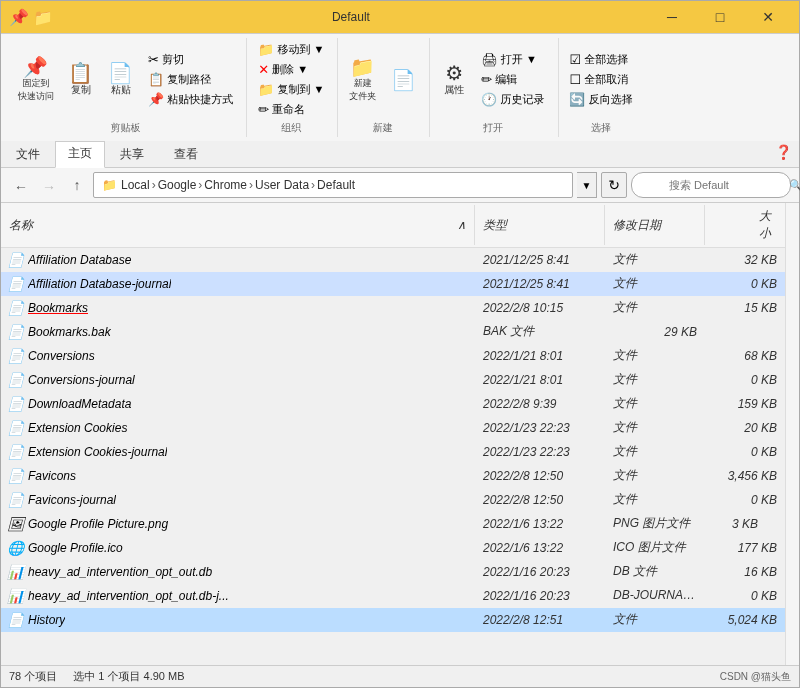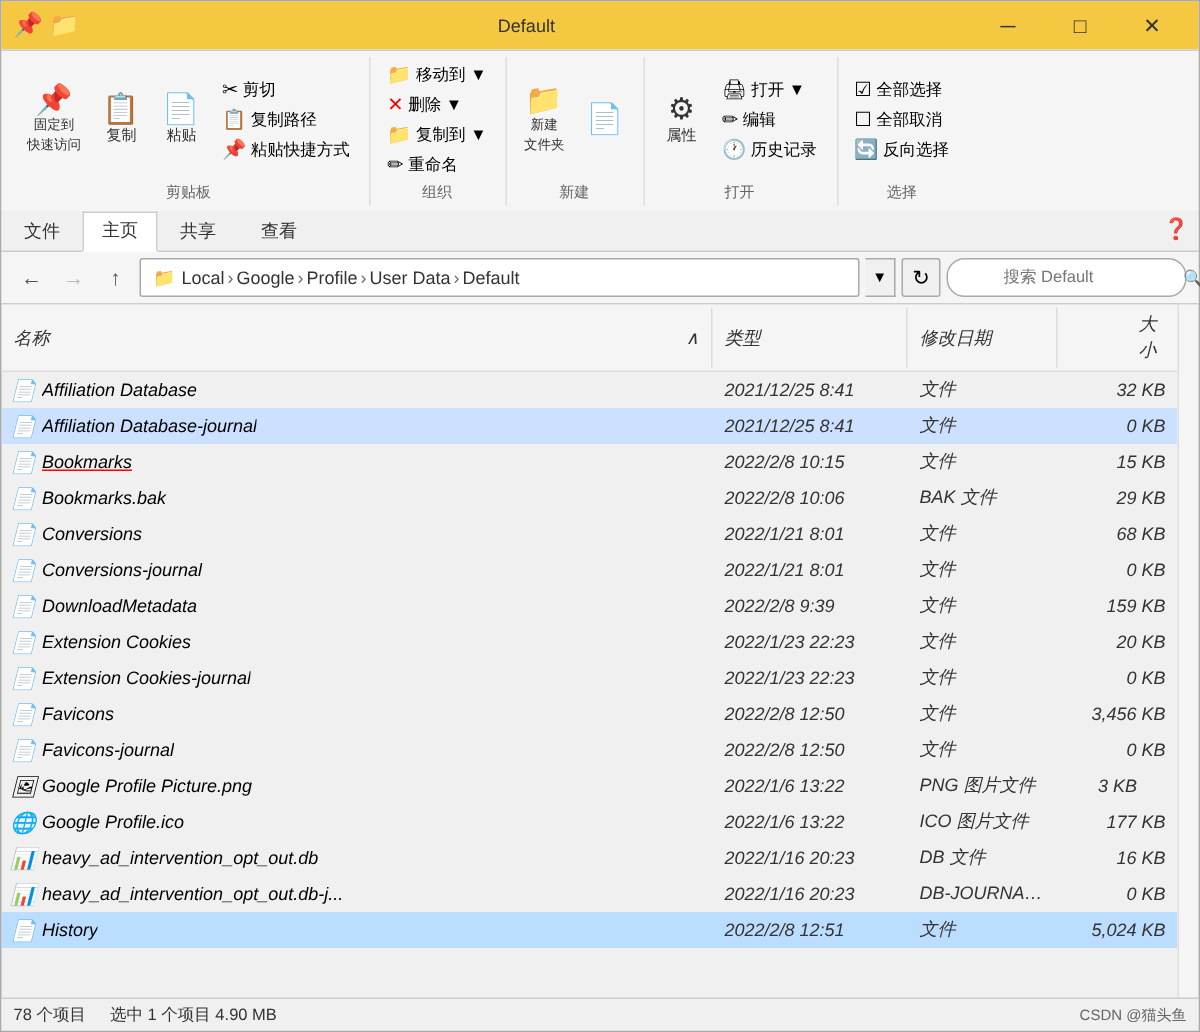--- a/index.html
+++ b/index.html
@@ -274,21 +274,21 @@
   <div class="address-bar">
     <button class="nav-btn">←</button>
     <button class="nav-btn disabled">→</button>
     <button class="nav-btn">↑</button>
     <div class="address-path">
       <span style="margin-right:4px;">📁</span>
       <span class="path-segment">Local</span>
       <span class="path-sep">›</span>
       <span class="path-segment">Google</span>
       <span class="path-sep">›</span>
-      <span class="path-segment">Profile</span>
+      <span class="path-segment">Chrome</span>
       <span class="path-sep">›</span>
       <span class="path-segment">User Data</span>
       <span class="path-sep">›</span>
       <span class="path-segment">Default</span>
     </div>
     <div class="address-dropdown">▼</div>
     <button class="refresh-btn">↻</button>
     <div class="search-box">
       <input type="text" placeholder="搜索 Default" style="border: none; outline: none; font-size: 11px; width: 120px; background: transparent;">
       <span class="search-icon">🔍</span>
@@ -340,21 +340,20 @@
     </div>
     <div class="file-cell">2022/2/8 10:15</div>
     <div class="file-cell">文件</div>
     <div class="file-cell" style="text-align:right;">15 KB</div>
   </div>
           <div class="file-row">
     <div class="file-name-cell">
       <span class="file-icon">📄</span>
       <span class="file-name-text" style="">Bookmarks.bak</span>
     </div>
-    <div class="file-cell">2022/2/8 10:06</div>
     <div class="file-cell">BAK 文件</div>
     <div class="file-cell" style="text-align:right;">29 KB</div>
   </div>
           <div class="file-row">
     <div class="file-name-cell">
       <span class="file-icon">📄</span>
       <span class="file-name-text" style="">Conversions</span>
     </div>
     <div class="file-cell">2022/1/21 8:01</div>
     <div class="file-cell">文件</div>

